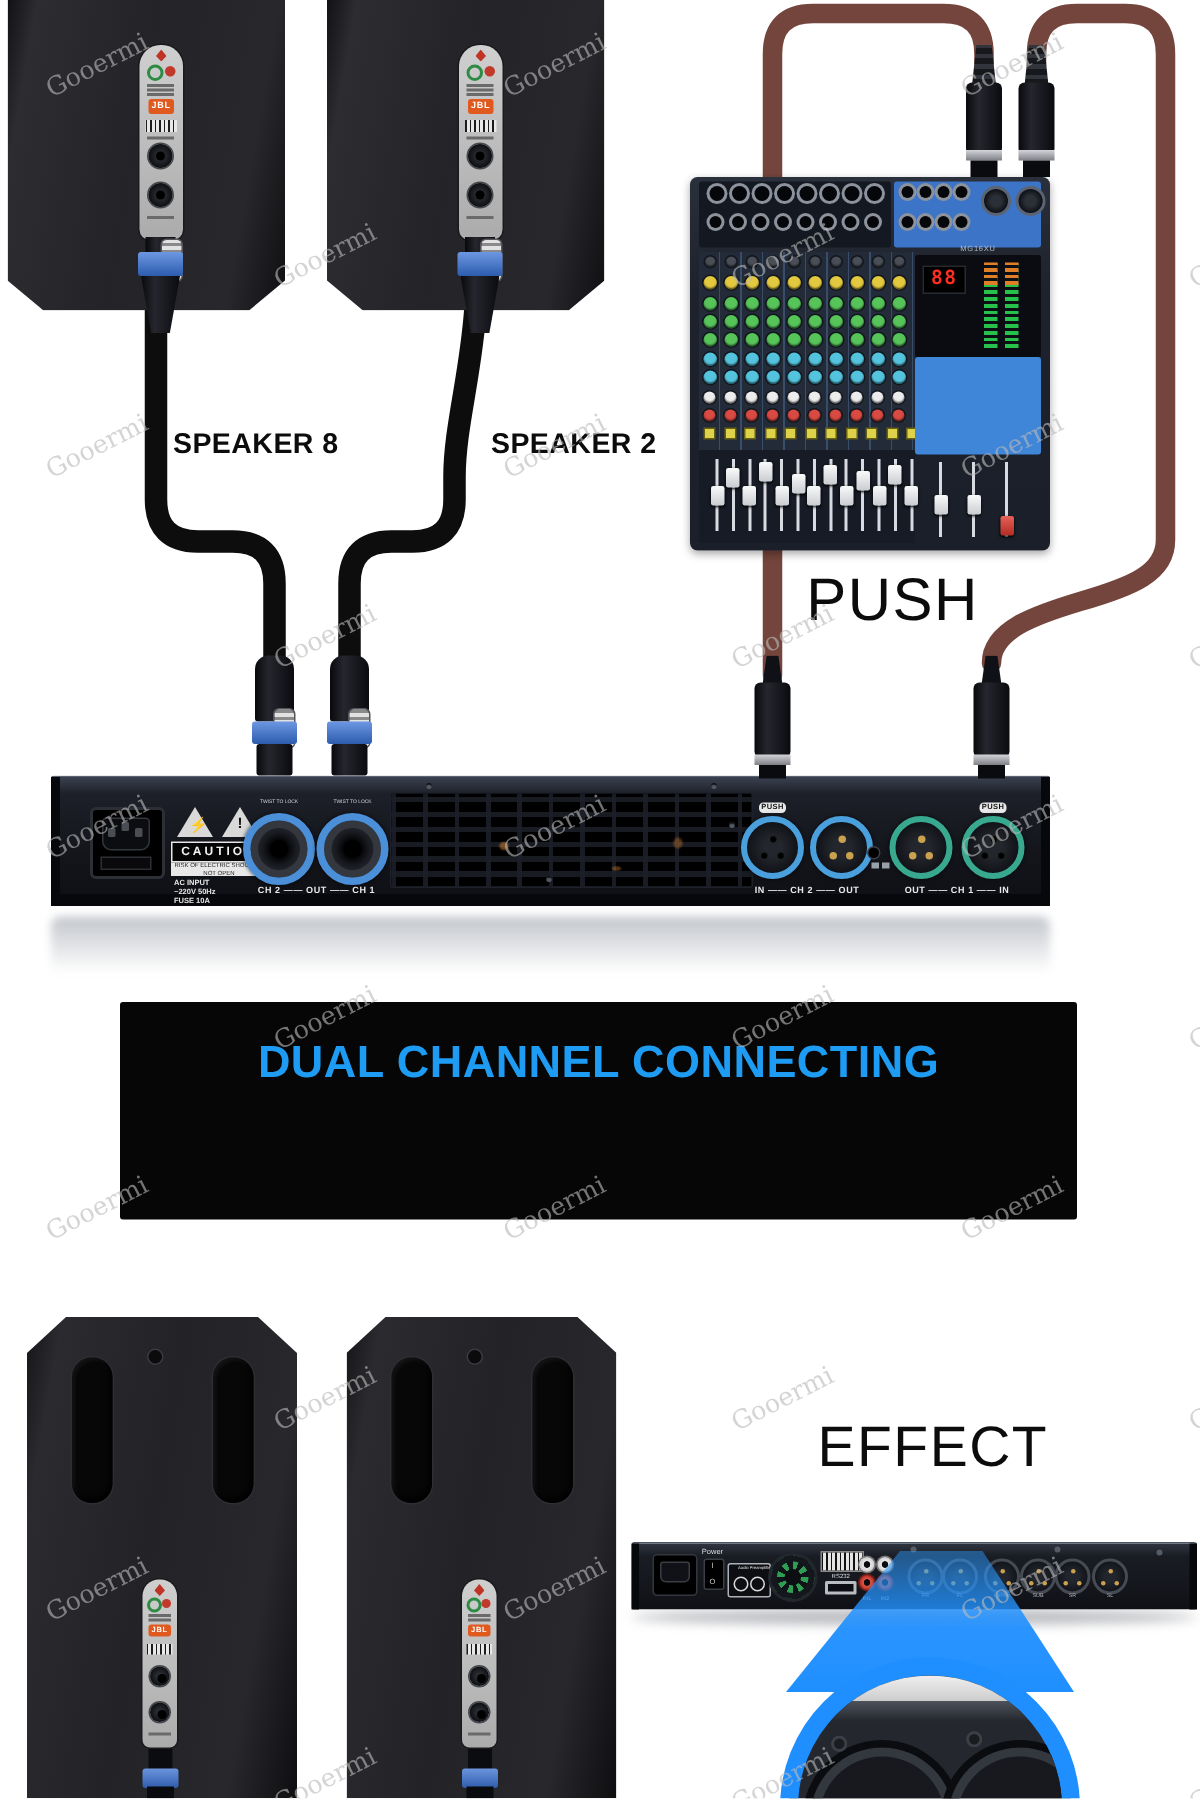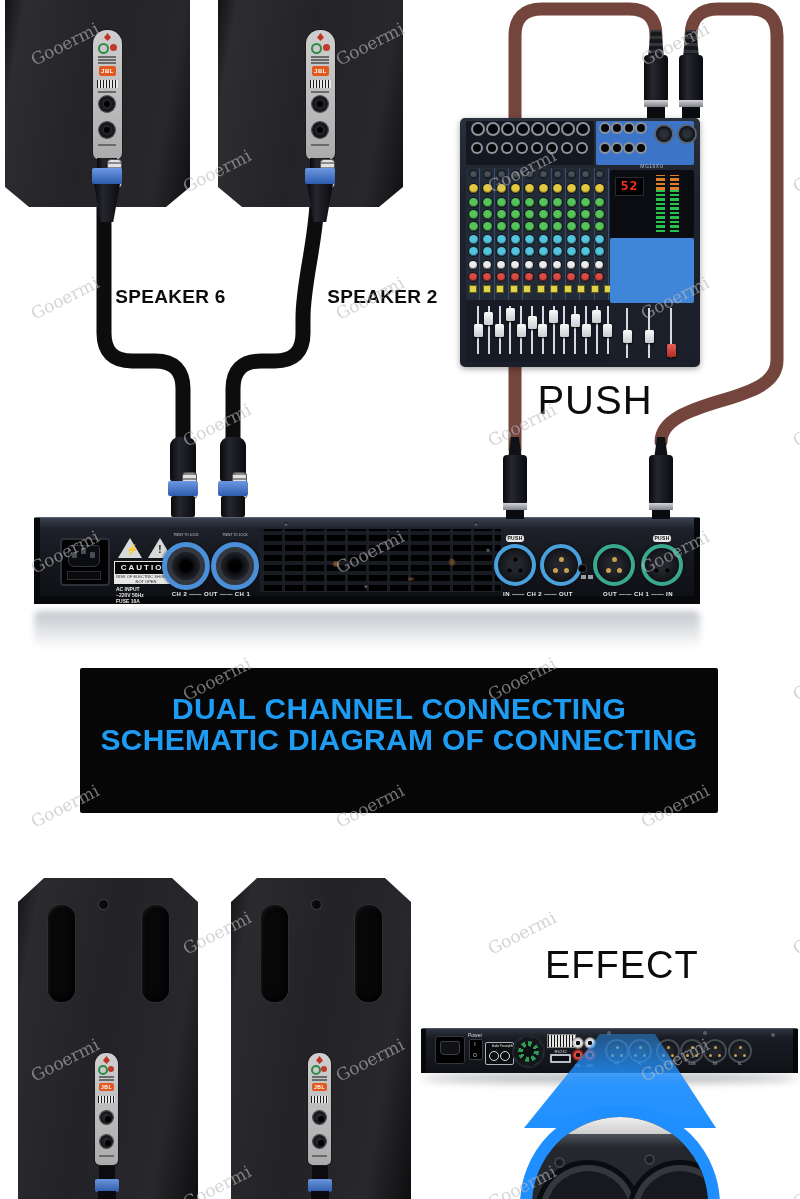--- a/index.html
+++ b/index.html
@@ -435,21 +435,21 @@
         <div class="knob" style="left: 202px; top: 147px; width: 14px; height: 14px; background: rgb(233, 233, 236);"></div>
         <div class="fline" style="left: 166px; top: 190px; height: 50px;"></div>
         <div class="fcap " style="left: 162.5px; top: 212px;"></div>
         <div class="fline" style="left: 188px; top: 190px; height: 50px;"></div>
         <div class="fcap " style="left: 184.5px; top: 212px;"></div>
         <div class="fline" style="left: 210px; top: 190px; height: 50px;"></div>
         <div class="fcap red" style="left: 206.5px; top: 226px;"></div>
       </div>
     <div id="mx-right">
       <div class="mx-black">
-        <div class="mx-display">52</div>
+        <div class="mx-display">88</div>
         <div class="mx-meter" style="left:46px;"></div>
         <div class="mx-meter" style="left:60px;"></div>
       </div>
       <div class="mx-blue"></div>
     </div>
     <div class="mx-model">MG16XU</div>
     <div id="mx-faders">
         <div class="fline" style="left: 11px; top: 6px; height: 48px;"></div>
         <div class="fcap" style="left: 7.5px; top: 24px;"></div>
         <div class="fline" style="left: 21.8px; top: 6px; height: 48px;"></div>
@@ -538,28 +538,27 @@
       <i style="left:2px;top:10px;width:5px;height:4px;"></i>
       <i style="left:9px;top:10px;width:5px;height:4px;"></i>
     </div>
     <div class="ascrew" style="left:250px;top:4px;"></div>
     <div class="ascrew" style="left:440px;top:4px;"></div>
     <div class="ascrew" style="left:330px;top:66px;"></div>
     <div class="ascrew" style="left:452px;top:30px;"></div>
   </div>
   <div id="amp-reflect"></div>
 
-  <div class="biglabel sp-label" style="left:108px;top:286px;width:125px;">SPEAKER 6</div>
+  <div class="biglabel sp-label" style="left:108px;top:286px;width:125px;">SPEAKER 8</div>
   <div class="biglabel sp-label" style="left:320px;top:286px;width:125px;">SPEAKER 2</div>
   <div class="biglabel thinlabel" style="left:535px;top:378px;width:120px;">PUSH</div>
   <div class="biglabel thinlabel" style="left:545px;top:944px;width:140px;font-size:38px;">EFFECT</div>
 
   <div id="banner" style="background: rgb(6, 6, 6);">
     <div style="color: rgb(30, 155, 243);">DUAL CHANNEL CONNECTING</div>
-    <div style="color: rgb(30, 155, 243);">SCHEMATIC DIAGRAM OF CONNECTING</div>
   </div>
 
   <div class="spk-bot" style="left:18px;">
     <div class="handle" style="left:30px;"></div>
     <div class="handle" style="left:124px;"></div>
     <div class="bscrew"></div>
     <div class="sp-panel small">
       <div class="pg-red" style="left:8px;"></div>
       <div class="pg-green" style="left:3px;top:12px;width:6px;height:6px;"></div>
       <div class="pg-reddot" style="left:13px;top:13px;width:6px;height:6px;"></div>

